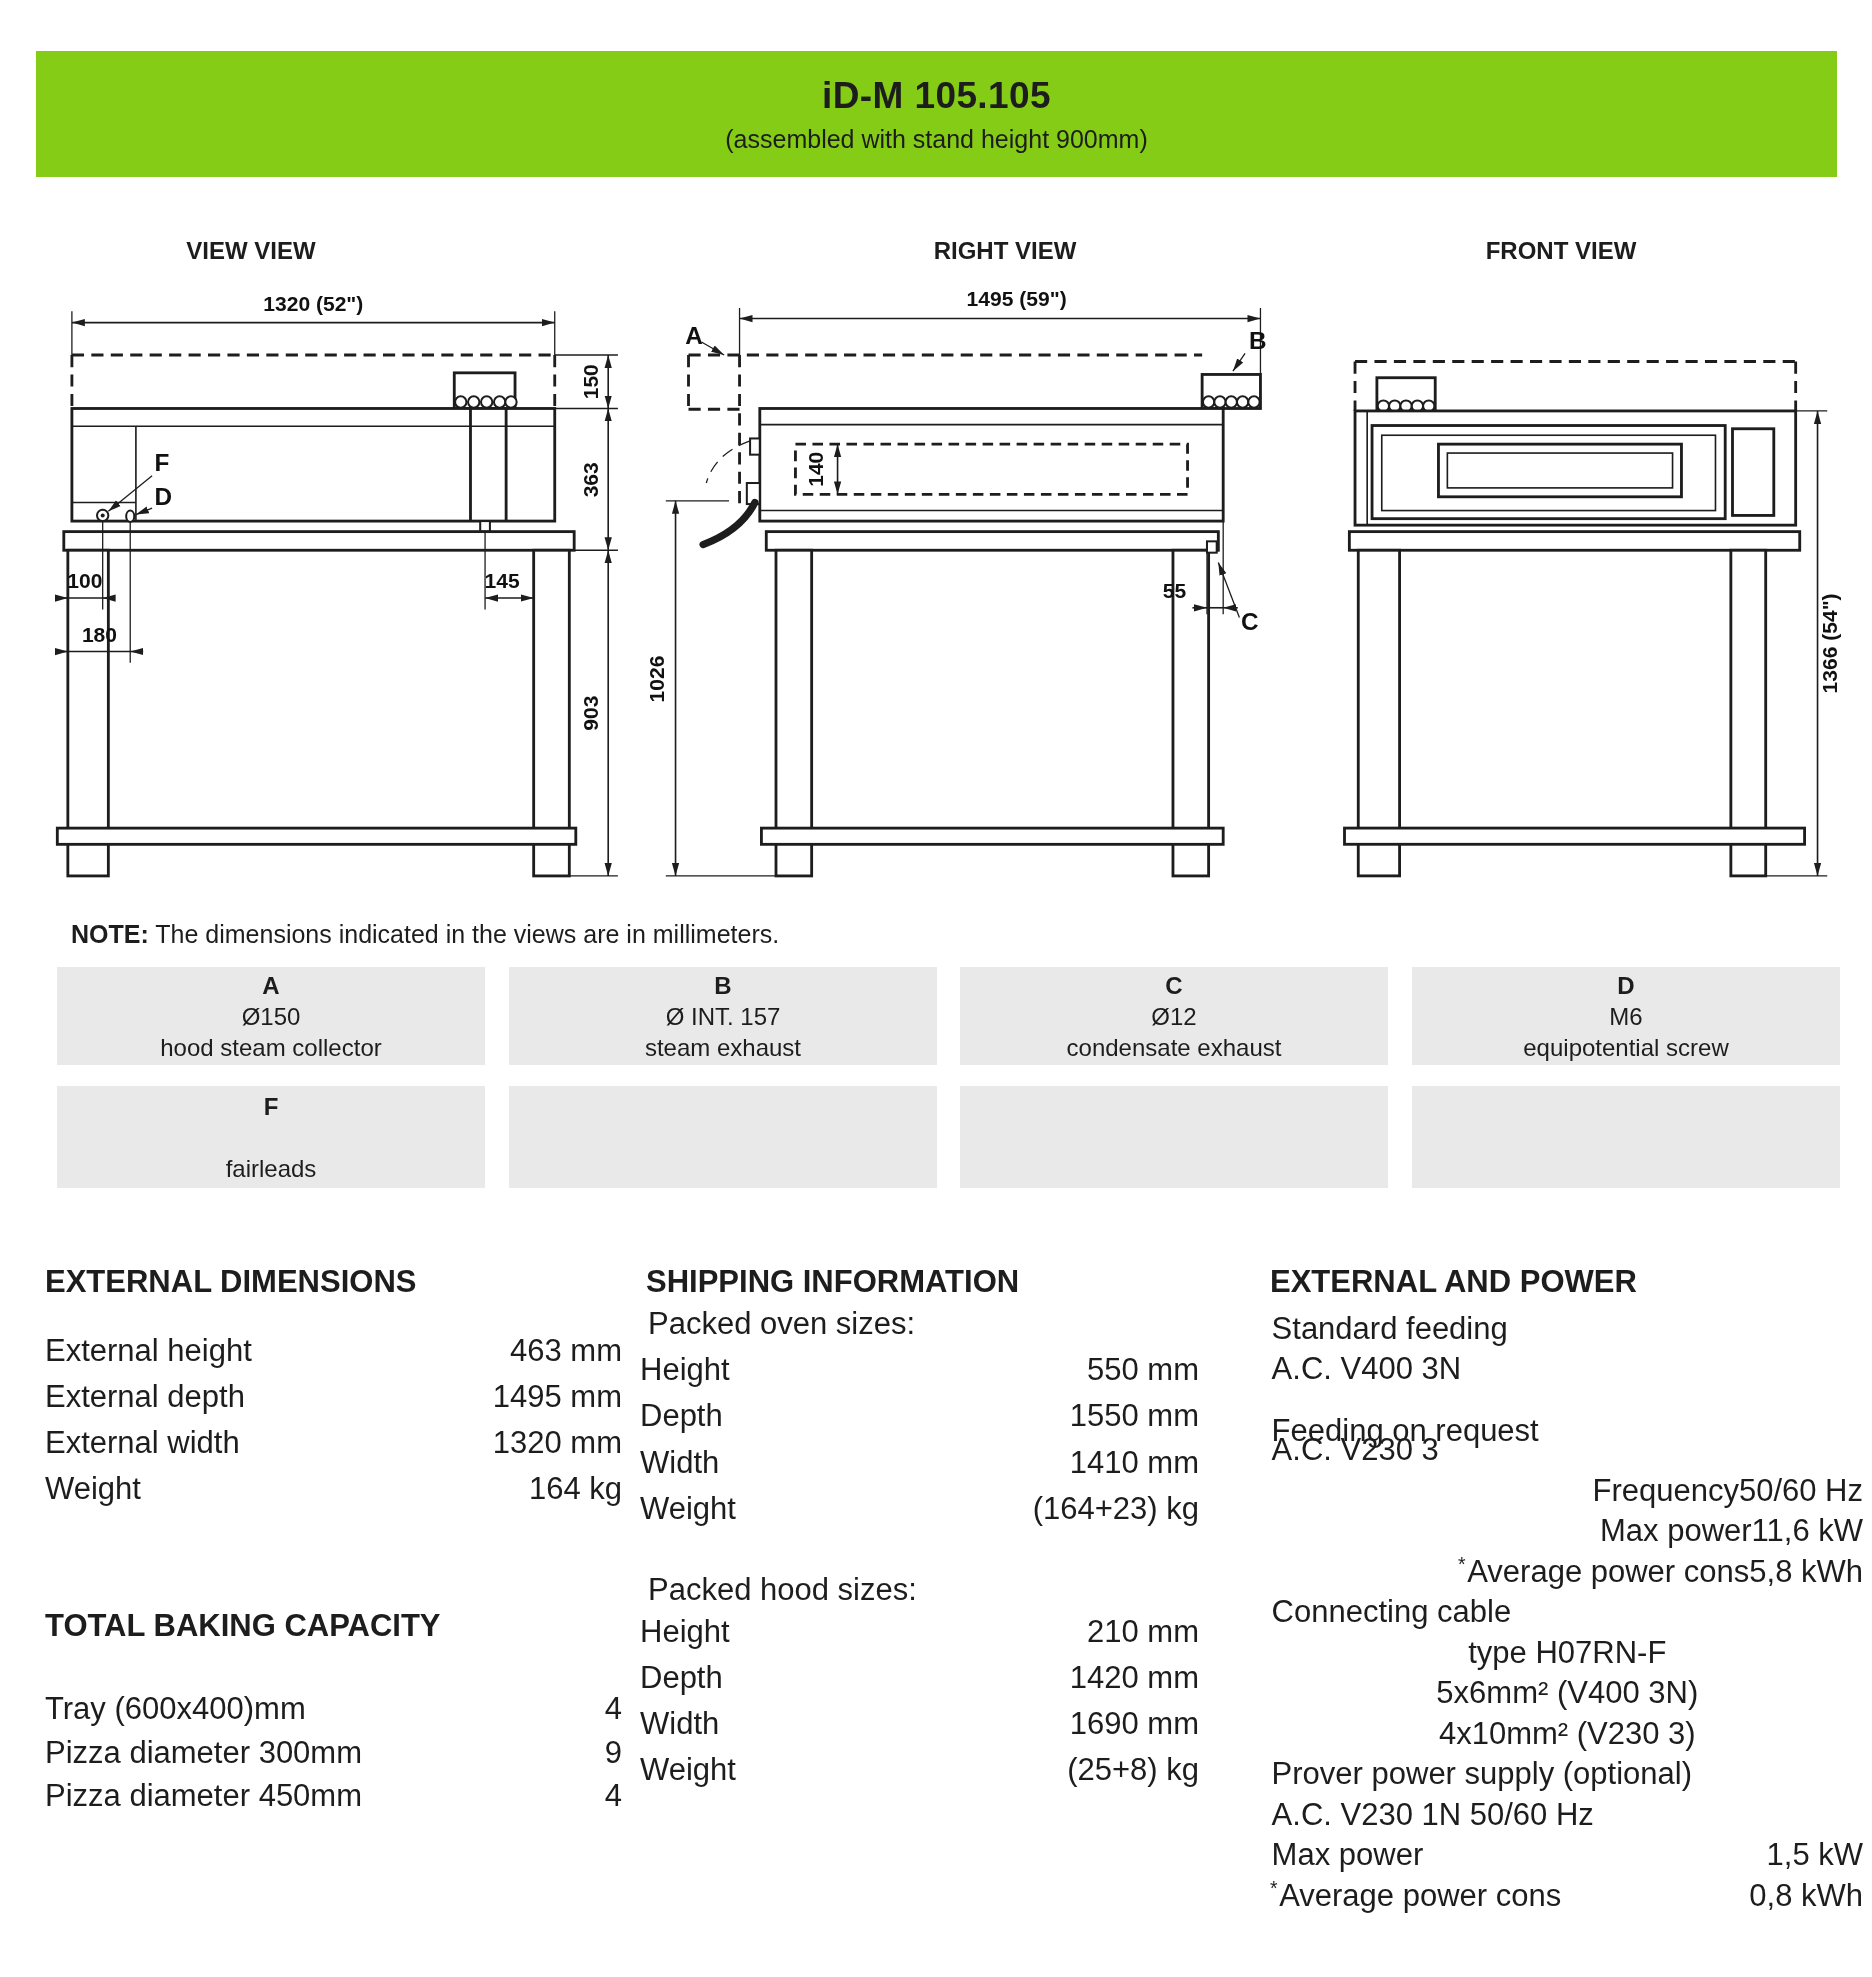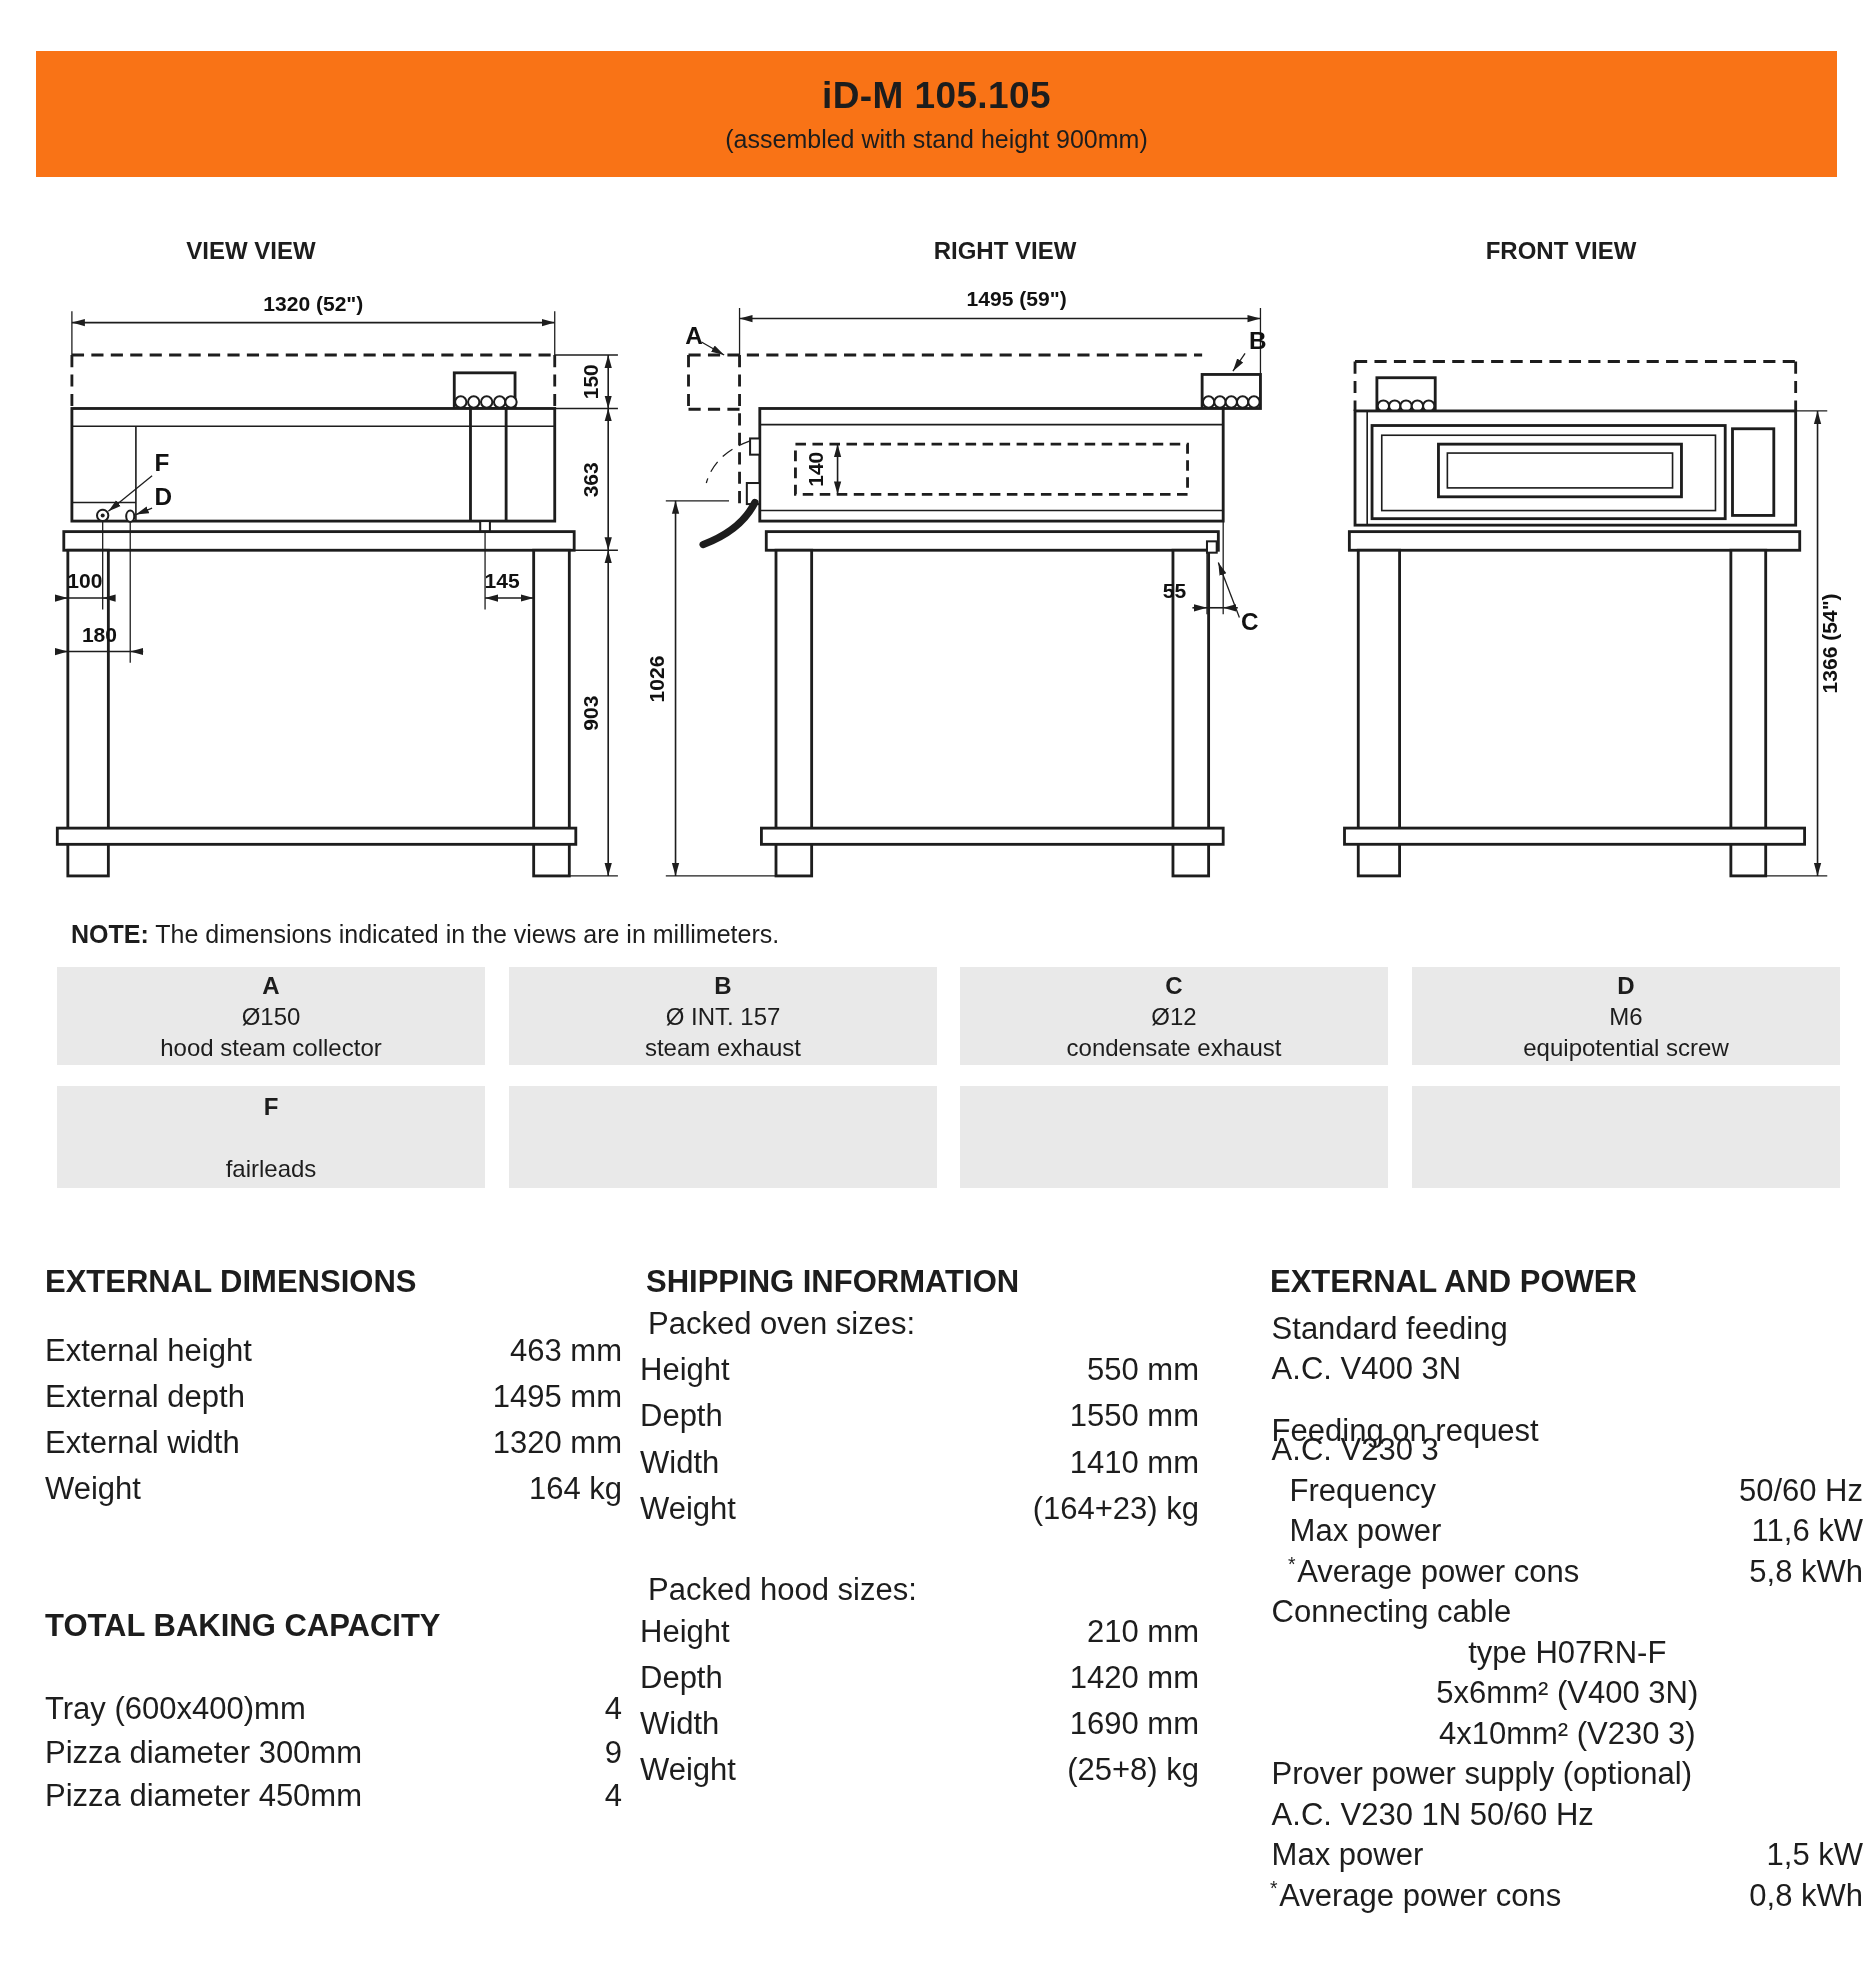--- a/index.html
+++ b/index.html
@@ -1,18 +1,18 @@
 <!DOCTYPE html>
 <html style="font-size:13px"><head>
 <meta charset="utf-8">
 <style>
   html,body{margin:0;padding:0;background:#fff;}
   .page{position:relative;width:1872px;height:1978px;background:#ffffff;
         font-family:"Liberation Sans",sans-serif;color:#1d1d1d;overflow:hidden;}
-  .hdr{position:absolute;left:36px;top:51px;width:1801px;height:126px;background:#f97316;
+  .hdr{position:absolute;left:36px;top:51px;width:1801px;height:126px;background:#84cc16;
        display:flex;flex-direction:column;align-items:center;justify-content:center;}
   .hdr .t1{font-size:37px;font-weight:bold;letter-spacing:0.4px;}
   .hdr .t2{font-size:25px;margin-top:8px;}
   .vtitle{position:absolute;width:324px;text-align:center;top:237px;font-size:24px;font-weight:bold;}
   svg{position:absolute;overflow:visible;}
   .k{stroke:#1d1d1d;stroke-width:3.5;fill:none;}
   .kf{stroke:#1d1d1d;stroke-width:3.5;fill:#ffffff;}
   .m{stroke:#1d1d1d;stroke-width:2.5;fill:#ffffff;}
   .m2{stroke:#1d1d1d;stroke-width:2;fill:none;}
   .d{stroke:#1d1d1d;stroke-width:2;fill:none;}
@@ -22,21 +22,21 @@
   .lever{stroke:#1d1d1d;stroke-width:9;fill:none;stroke-linecap:round;}
   text.dim{font-family:"Liberation Sans",sans-serif;font-size:26px;font-weight:bold;fill:#111;}
   text.letter{font-family:"Liberation Sans",sans-serif;font-size:30px;font-weight:bold;fill:#111;}
   .note{position:absolute;left:71px;top:920px;font-size:25px;}
   .note b{font-weight:bold;}
   .cell{position:absolute;background:#e9e9e9;display:flex;flex-direction:column;align-items:center;
         justify-content:center;font-size:24px;line-height:31px;text-align:center;}
   .cell .lt{font-weight:bold;}
   .spec-h{position:absolute;font-size:31px;font-weight:bold;}
   .srow{position:absolute;display:flex;justify-content:space-between;font-size:31px;}
-  .srow.ind{padding-left:18px;box-sizing:border-box;}
+  .srow.ind{padding-left:18px;box-sizing:border-box;justify-content:flex-end;}
   .srow.ctr{justify-content:center;}
   .srow sup{font-size:19.4px;line-height:1;margin-right:1.6px;}
   .stitle{position:absolute;font-size:31px;}
 </style>
 </head>
 <body>
 
 <div class="page">
 
   <svg width="0" height="0">

